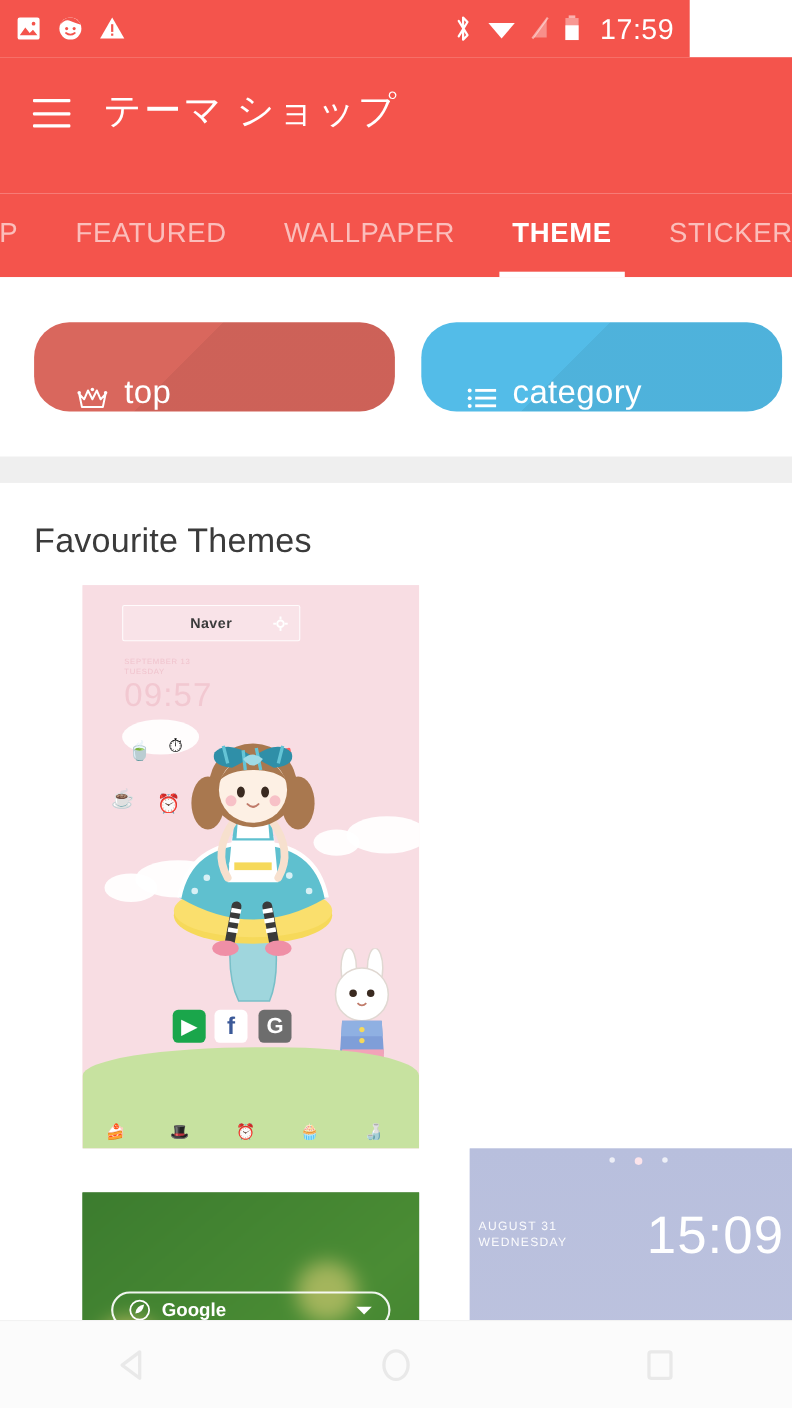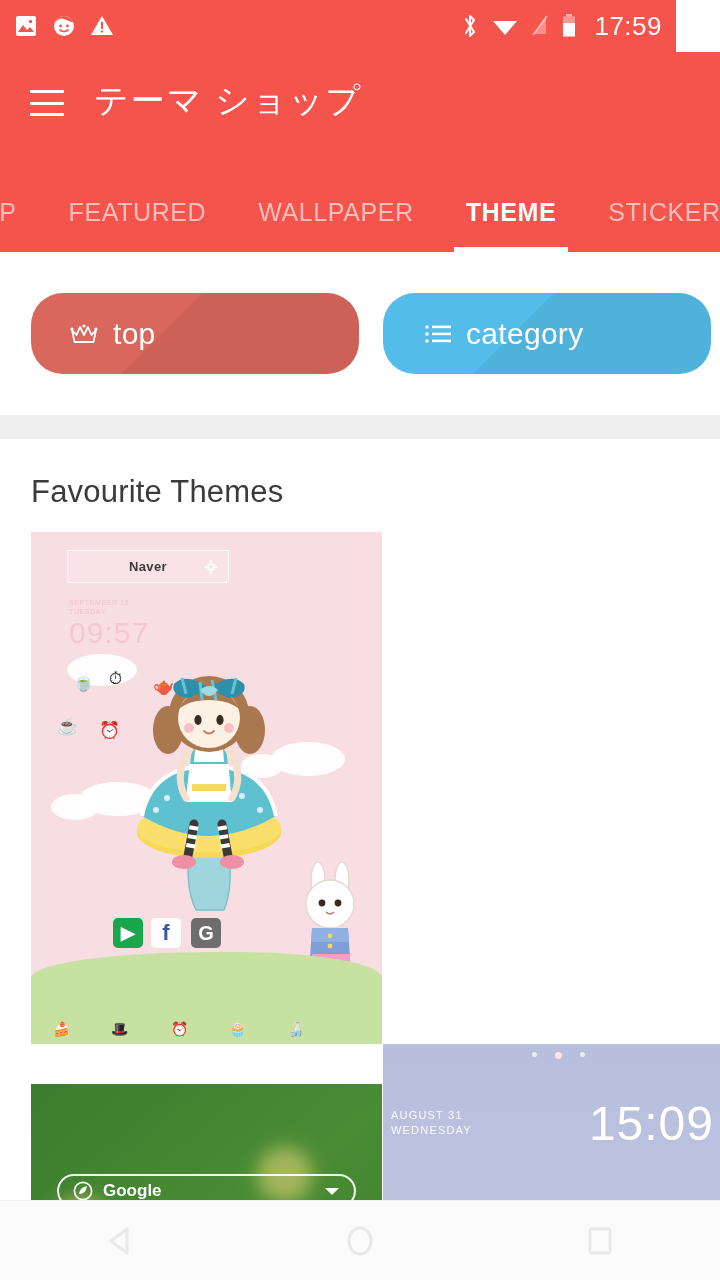--- a/index.html
+++ b/index.html
@@ -5,21 +5,21 @@
   * { margin:0; padding:0; box-sizing:border-box; }
   html,body {
     width:720px; height:1280px;
     font-family:"Liberation Sans", sans-serif;
     background:#ffffff; overflow:hidden;
   }
   #app { position:relative; width:720px; height:1280px; background:#fff; }
 
   
   .statusbar{
-    position:absolute; top:0; left:0; width:676px; height:52px;
+    position:absolute; top:0; left:0; width:627px; height:52px;
     background:#f4544c; display:flex; align-items:center;
     padding:0 14px;
   }
   .sb-left{ display:flex; align-items:center; gap:14px; }
   .sb-right{ margin-left:auto; display:flex; align-items:center; gap:11px; }
   .sb-time{ color:#fff; font-size:26px; letter-spacing:0.5px; margin-left:6px; }
   .sb-ico{ display:block; }
 
   
   .appbar{
@@ -62,21 +62,21 @@
   
   .content{
     position:absolute; top:252px; left:0; width:720px; height:948px;
     background:#ffffff; overflow:hidden;
   }
 
   .btn-row{ position:relative; height:163px; }
   .flatbtn{
     position:absolute; top:41px; height:81px; width:328px;
     overflow:hidden; cursor:pointer;
-    display:flex; align-items:center;border-radius:32px;
+    display:flex; align-items:flex-end;border-radius:32px;
   }
   .flatbtn.top{ left:31px; background:#d9675d; }
   .flatbtn.category{ left:383px; background:#53bce8; }
   .flatbtn .shadow{
     position:absolute; left:0; top:0; width:100%; height:100%;
     background:linear-gradient(135deg, rgba(0,0,0,0) 42%, rgba(0,0,0,0.055) 42%, rgba(0,0,0,0.055) 100%);
     pointer-events:none;
   }
   .flatbtn .ico{ position:relative; margin-left:38px; display:flex; align-items:center; }
   .flatbtn .lbl{
@@ -93,23 +93,24 @@
   .section-title{
     position:absolute; top:222px; left:31px;
     font-size:31px; color:#3b3b3b; letter-spacing:0.2px;
   }
 
   .grid{
     position:absolute; top:280px; left:0; width:720px;
   }
   .grid-row{ position:relative; height:552px; }
   .card{
-    position:absolute; top:0; width:351px; height:512px;
+    position:absolute; top:0; width:306px; height:512px;
     overflow:hidden; cursor:pointer;
     background:#eee;
+    margin-left:44px;
   }
   .card.left{ left:31px; }
   .card.right{ left:383px; }
 
   
   .t1{ background:#f7dde2; position:relative; }
   .t1 .sky{ position:absolute; inset:0; background:#f8dde3; }
   .t1 .grass{
     position:absolute; left:0; right:0; bottom:0; height:92px;
     background:#c7e2a0;

